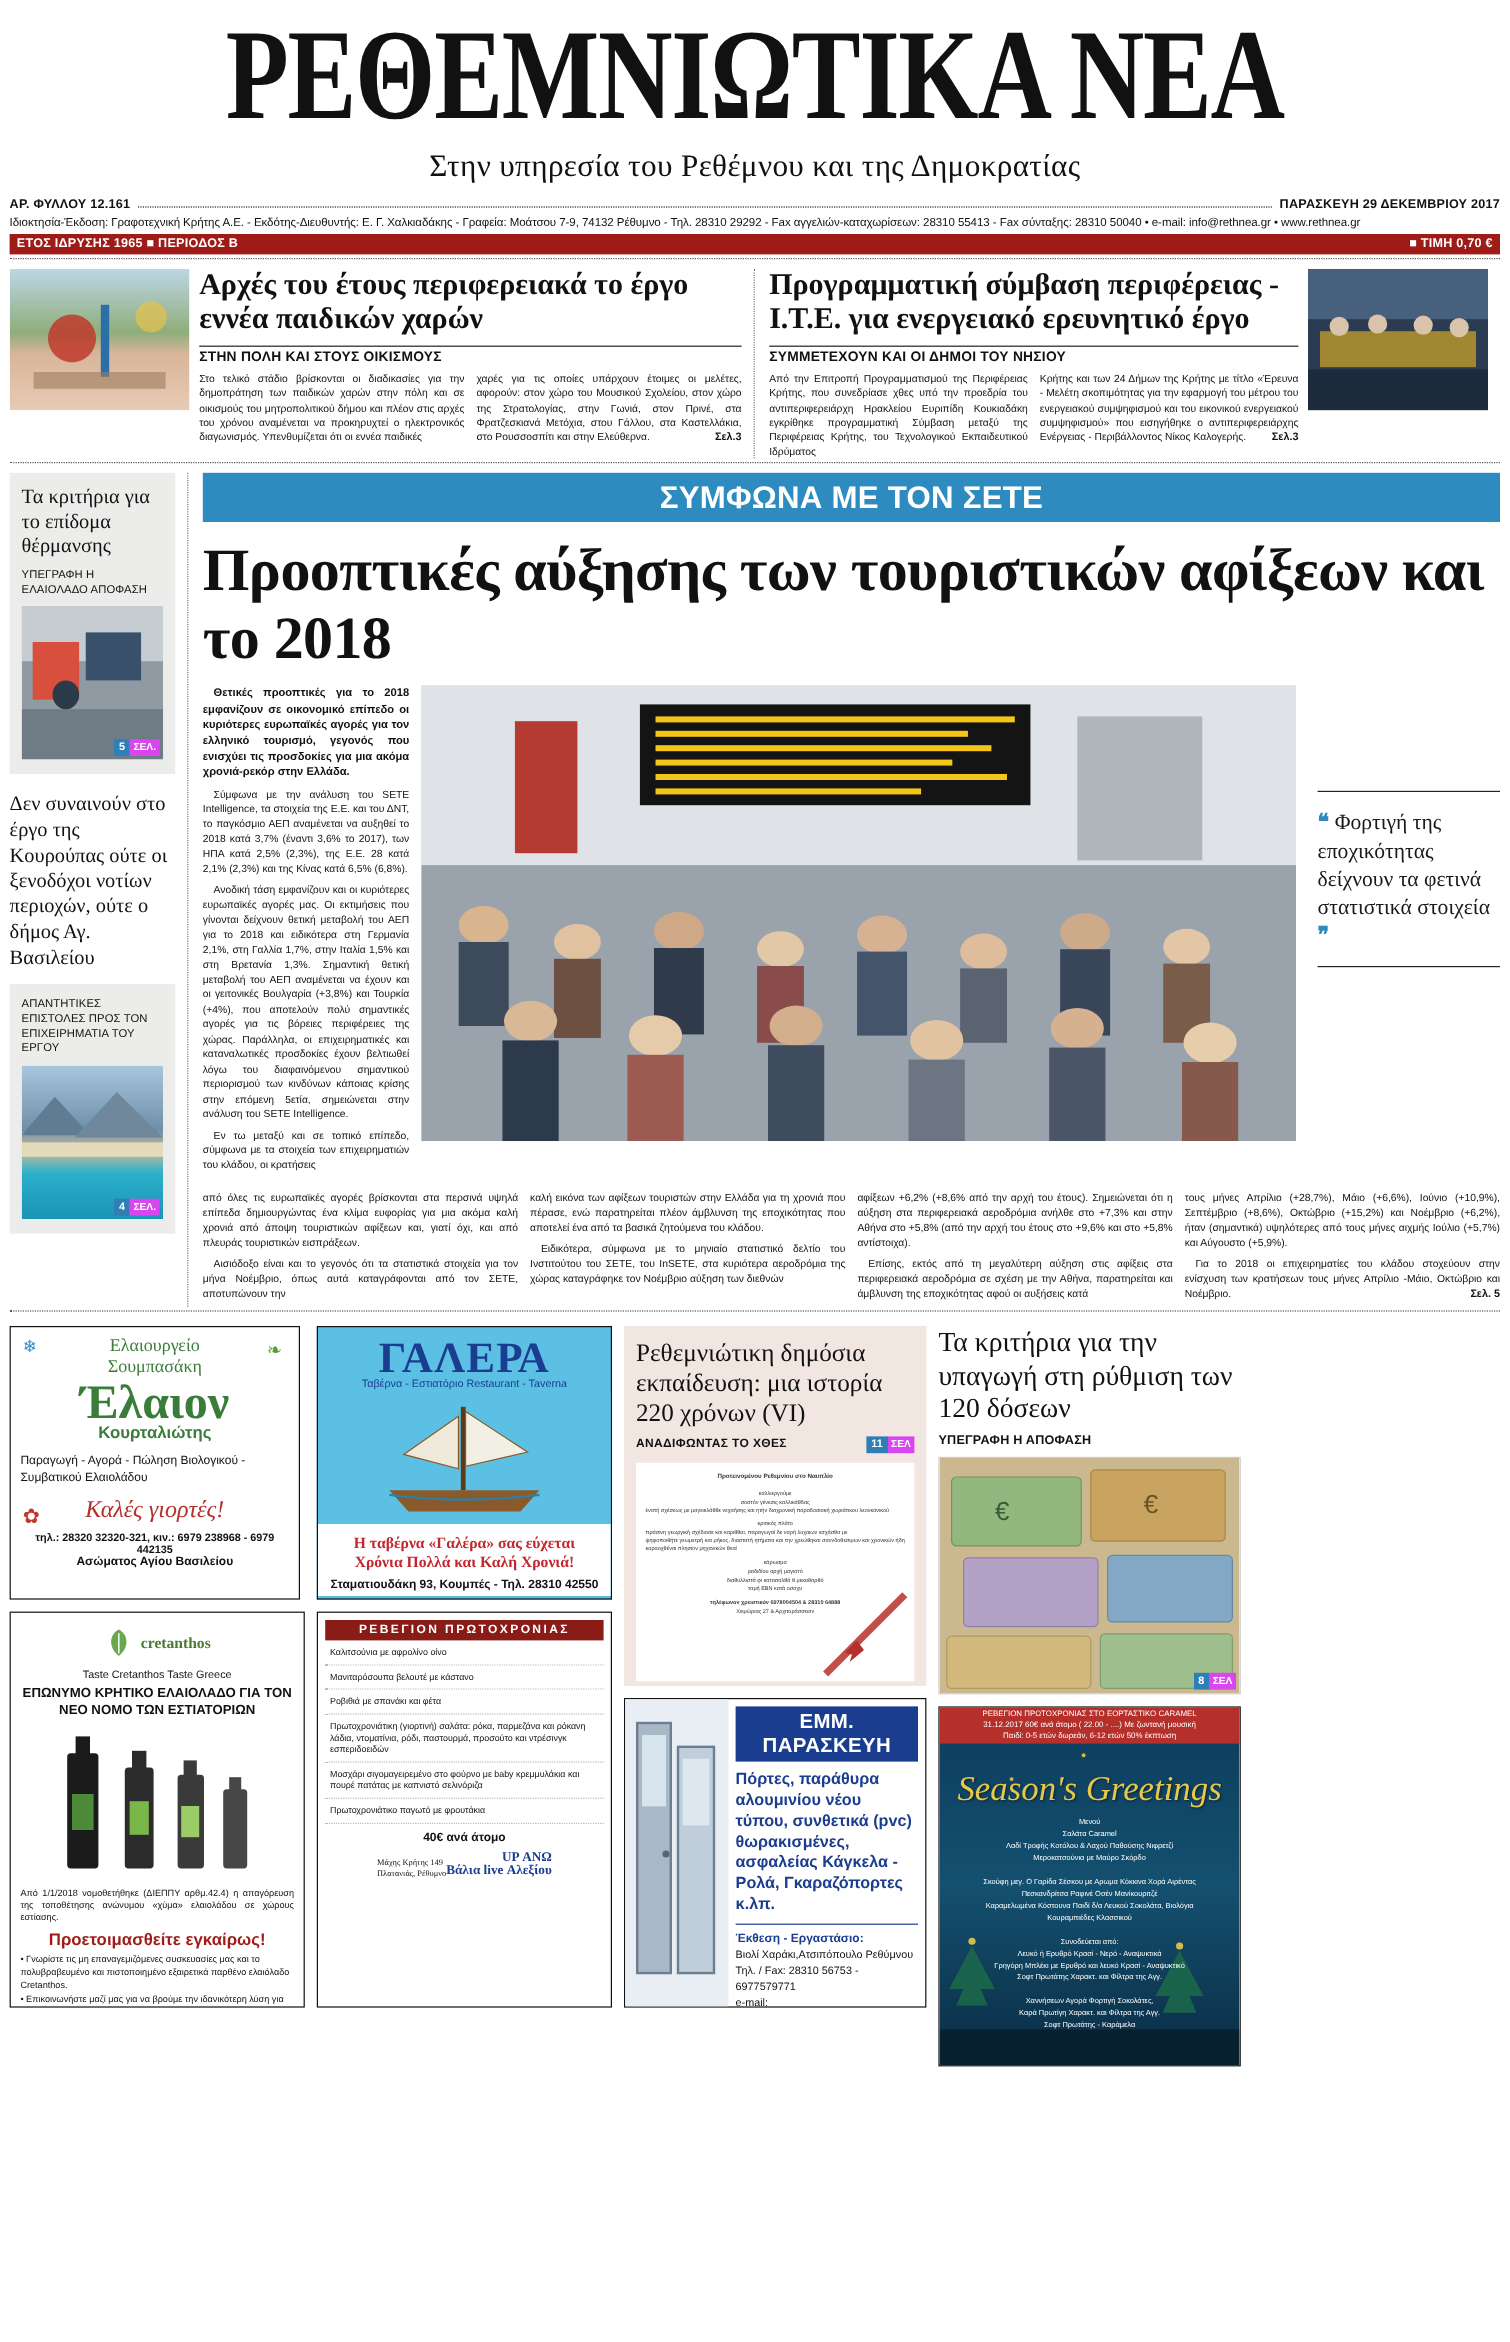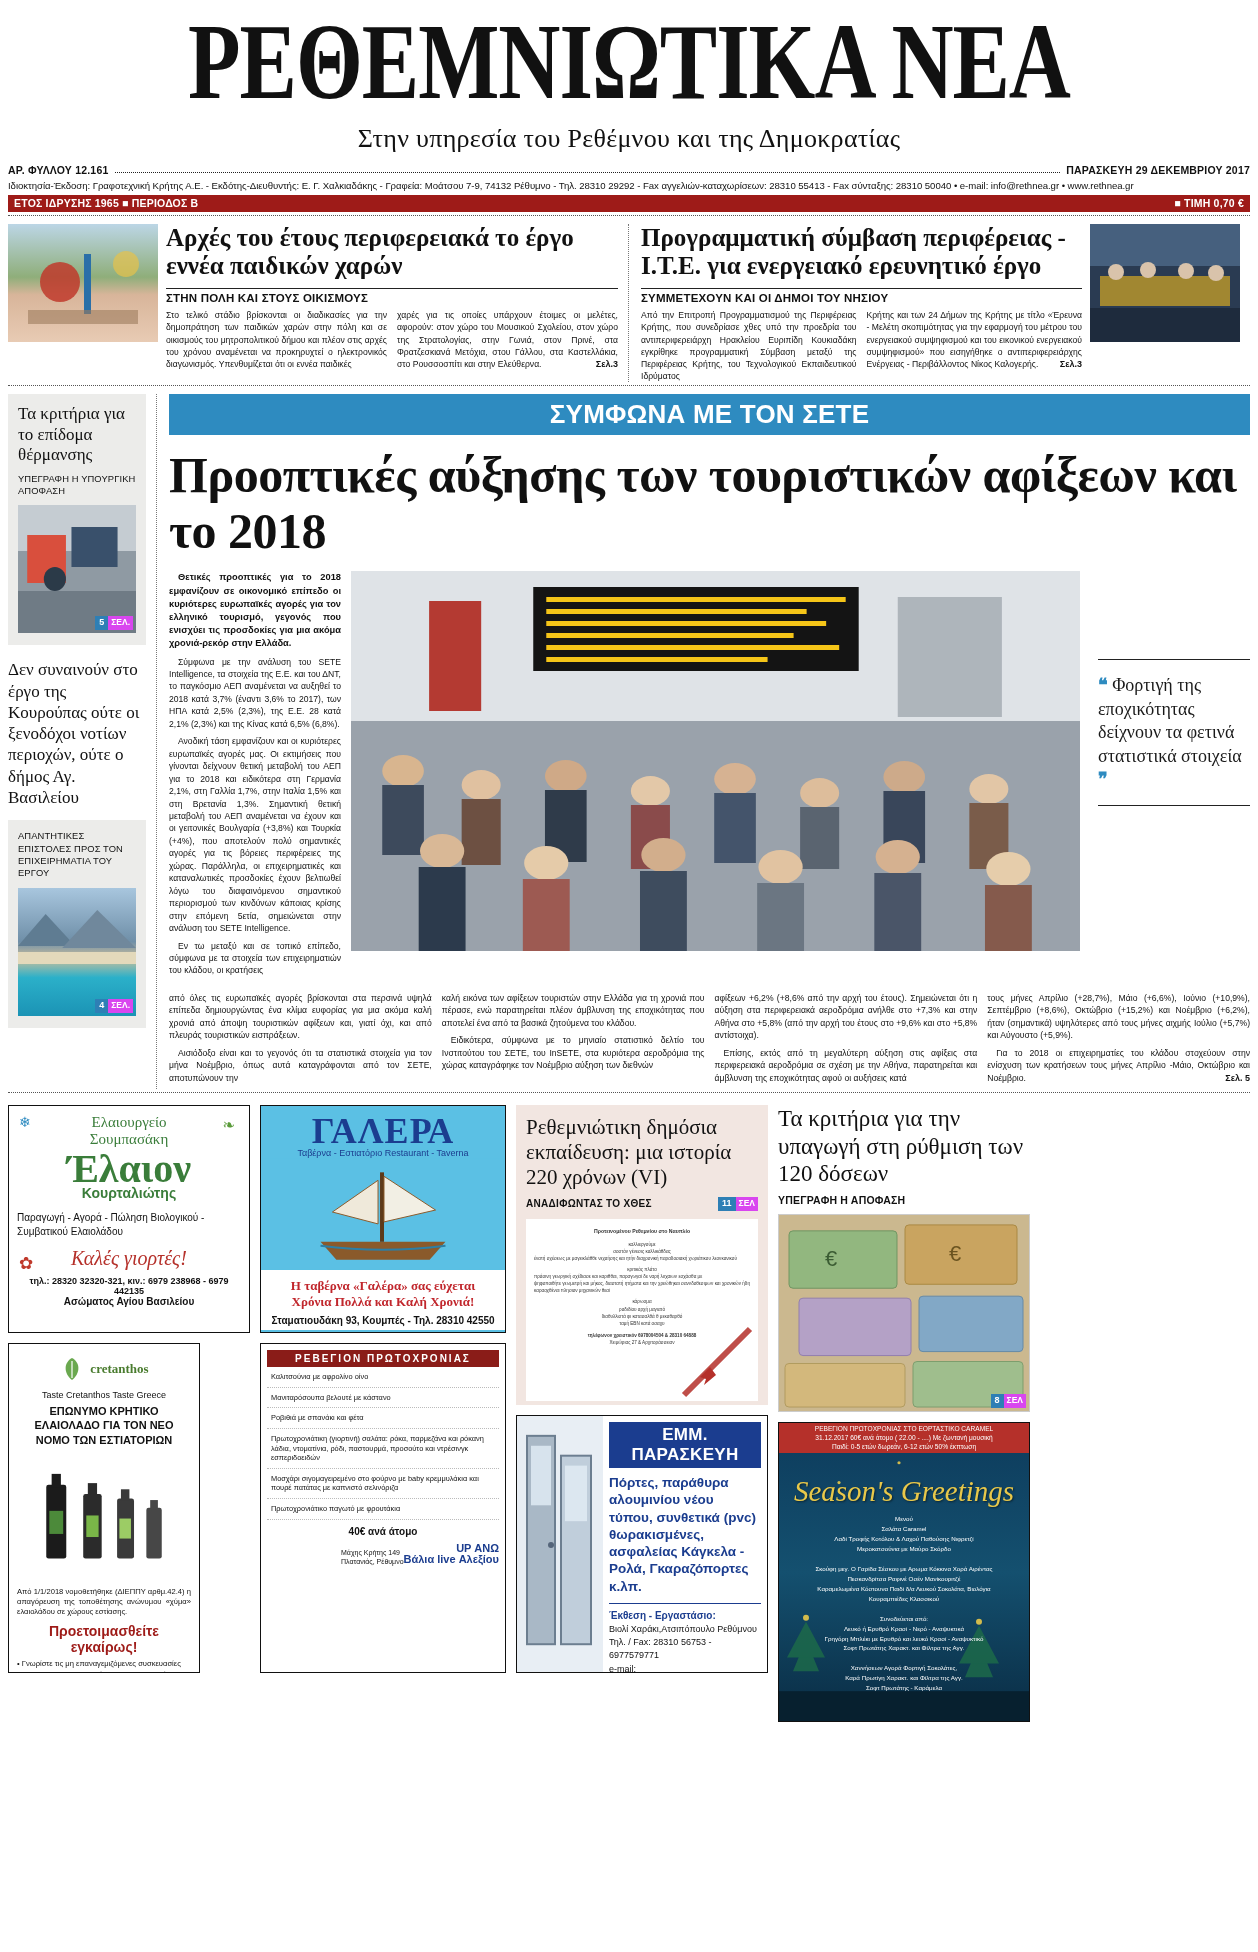--- a/index.html
+++ b/index.html
@@ -128,21 +128,21 @@
   }
   .ad-olive .big {
     font-family:"Liberation Serif", serif; font-size:40px; color:#3a7d3a; font-weight:bold; line-height:1;
   }
   .ad-olive .name { font-size:14px; color:#3a7d3a; font-weight:bold; margin-top:-4px; }
   .ad-olive .desc { font-size:10px; text-align:left; margin-top:10px; line-height:1.4; }
   .ad-olive .greet { font-family:"Liberation Serif", serif; font-size:20px; color:#b5302a; font-style:italic; margin-top:8px; }
   .ad-olive .tel { font-size:9px; font-weight:bold; margin-top:6px; }
   .ad-olive .addr { font-size:10px; font-weight:bold; }
 
-  .ad-cret { width:192px; height:330px; background:#fff; padding:8px; text-align:center; }
+  .ad-cret { width:246px; height:330px; background:#fff; padding:8px; text-align:center; }
   .ad-cret .tagline { font-size:9px; margin-top:4px; }
   .ad-cret .hl { font-size:11px; font-weight:bold; line-height:1.3; margin-top:4px; }
   .ad-cret .bottles { height:128px; position:relative; margin:6px 0; }
   .ad-cret .small { font-size:7.6px; text-align:justify; line-height:1.35; }
   .ad-cret .bullets { font-size:7.6px; text-align:left; line-height:1.45; }
   .ad-cret .prep { font-size:14px; font-weight:bold; color:#9e1b18; margin:5px 0 3px; }
 
   .ad-galera { width:246px; height:228px; background:#5bc0e4; position:relative; }
   .ad-galera .g-title {
     font-family:"Liberation Serif", serif; font-size:36px; font-weight:bold;
@@ -155,21 +155,21 @@
   .ad-galera .wish .l2 { color:#c1272d; font-size:13px; font-weight:bold; font-family:"Liberation Serif", serif; }
   .ad-galera .wish .addr { font-size:10px; font-weight:bold; color:#111; margin-top:5px; }
 
   .ad-menu { width:246px; height:330px; background:#fff; padding:6px; }
   .ad-menu .m-head {
     background:#8a1c18; color:#fff; text-align:center; font-size:10px;
     letter-spacing:2px; padding:3px; font-weight:bold;
   }
   .ad-menu .m-item { font-size:7.4px; padding:5px 4px; border-bottom:1px dotted #bbb; line-height:1.3; }
   .ad-menu .m-price { text-align:center; font-size:10px; font-weight:bold; margin-top:6px; }
-  .ad-menu .m-foot { display:flex; justify-content:flex-end; align-items:flex-end; margin-top:6px; }
+  .ad-menu .m-foot { display:flex; justify-content:center; align-items:flex-end; margin-top:6px;font-family:Liberation Serif, serif; }
   .ad-menu .m-foot .mf-l { font-size:7px; line-height:1.3; }
   .ad-menu .m-foot .mf-r { font-size:11px; font-weight:bold; color:#1b3d8f; text-align:right; line-height:1.05; }
 
   .ad-edu { width:252px; height:300px; background:#f2e6e1; padding:10px; }
   .ad-edu h3 { font-family:"Liberation Serif", serif; font-size:21px; line-height:1.2; margin:0 0 6px 0; font-weight:normal; }
   .ad-edu .row { display:flex; justify-content:space-between; align-items:center; }
   .ad-edu .kick { font-size:10px; font-weight:bold; letter-spacing:0.3px; }
   .ad-edu .doc { background:#fff; margin-top:8px; height:182px; padding:8px; font-size:4.6px; line-height:1.55; color:#333; overflow:hidden; position:relative; }
 
   .ad-mant { width:252px; height:258px; background:#fff; display:flex; }
@@ -288,21 +288,21 @@
   </div>
 
   <div class="dotrule"></div>
 
   <div class="main-wrap">
 
     <div class="left-rail">
 
       <div class="rail-box">
         <h3>Τα κριτήρια για το επίδομα θέρμανσης</h3>
-        <div class="sub">ΥΠΕΓΡΑΦΗ Η ΥΠΟΥΡΓΙΚΗ ΑΠΟΦΑΣΗ</div>
+        <div class="sub">ΥΠΕΓΡΑΦΗ Η ΕΛΑΙΟΛΑΔΟ ΑΠΟΦΑΣΗ</div>
         <div class="rail-img">
           <svg class="ph" viewBox="0 0 128 128" preserveAspectRatio="none">
             <rect width="128" height="128" fill="#8f9aa3"></rect>
             <rect x="0" y="0" width="128" height="46" fill="#c5ccd2"></rect>
             <rect x="10" y="30" width="42" height="48" fill="#d94f3d"></rect>
             <rect x="58" y="22" width="50" height="40" fill="#39506b"></rect>
             <rect x="0" y="86" width="128" height="42" fill="#6f7b85"></rect>
             <circle cx="40" cy="74" r="12" fill="#2b3a48"></circle>
           </svg>
           <div class="pagebadge">

